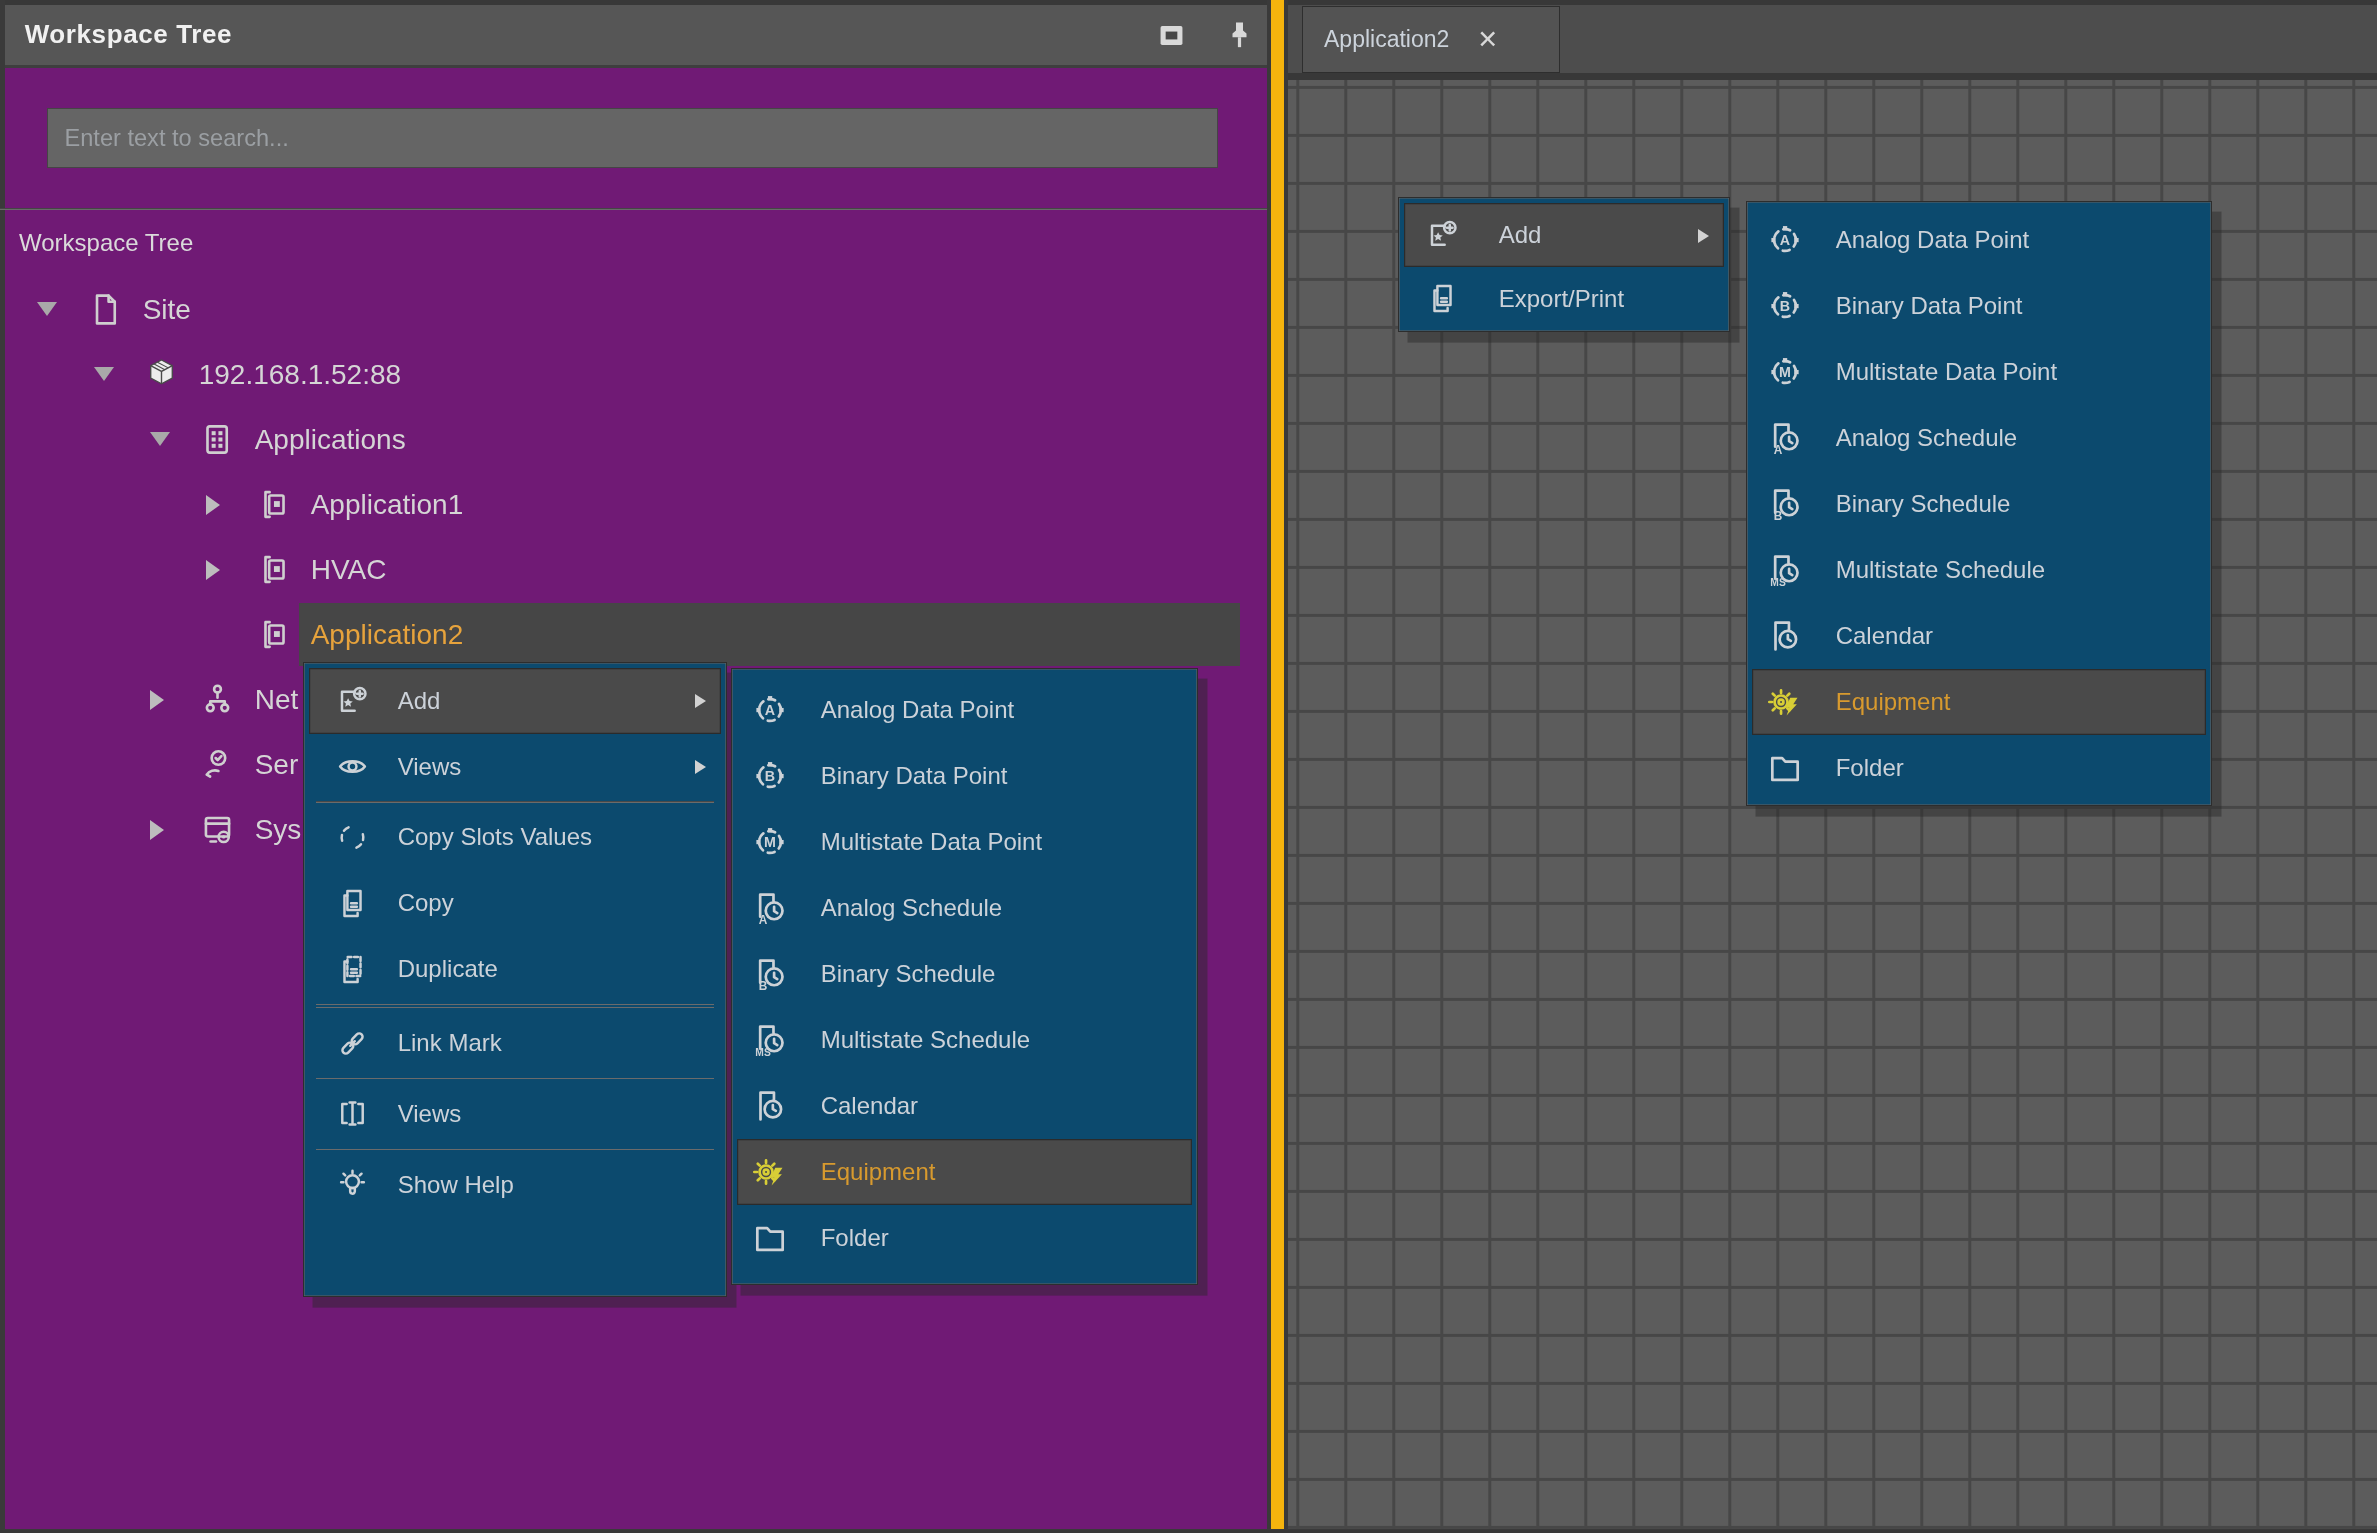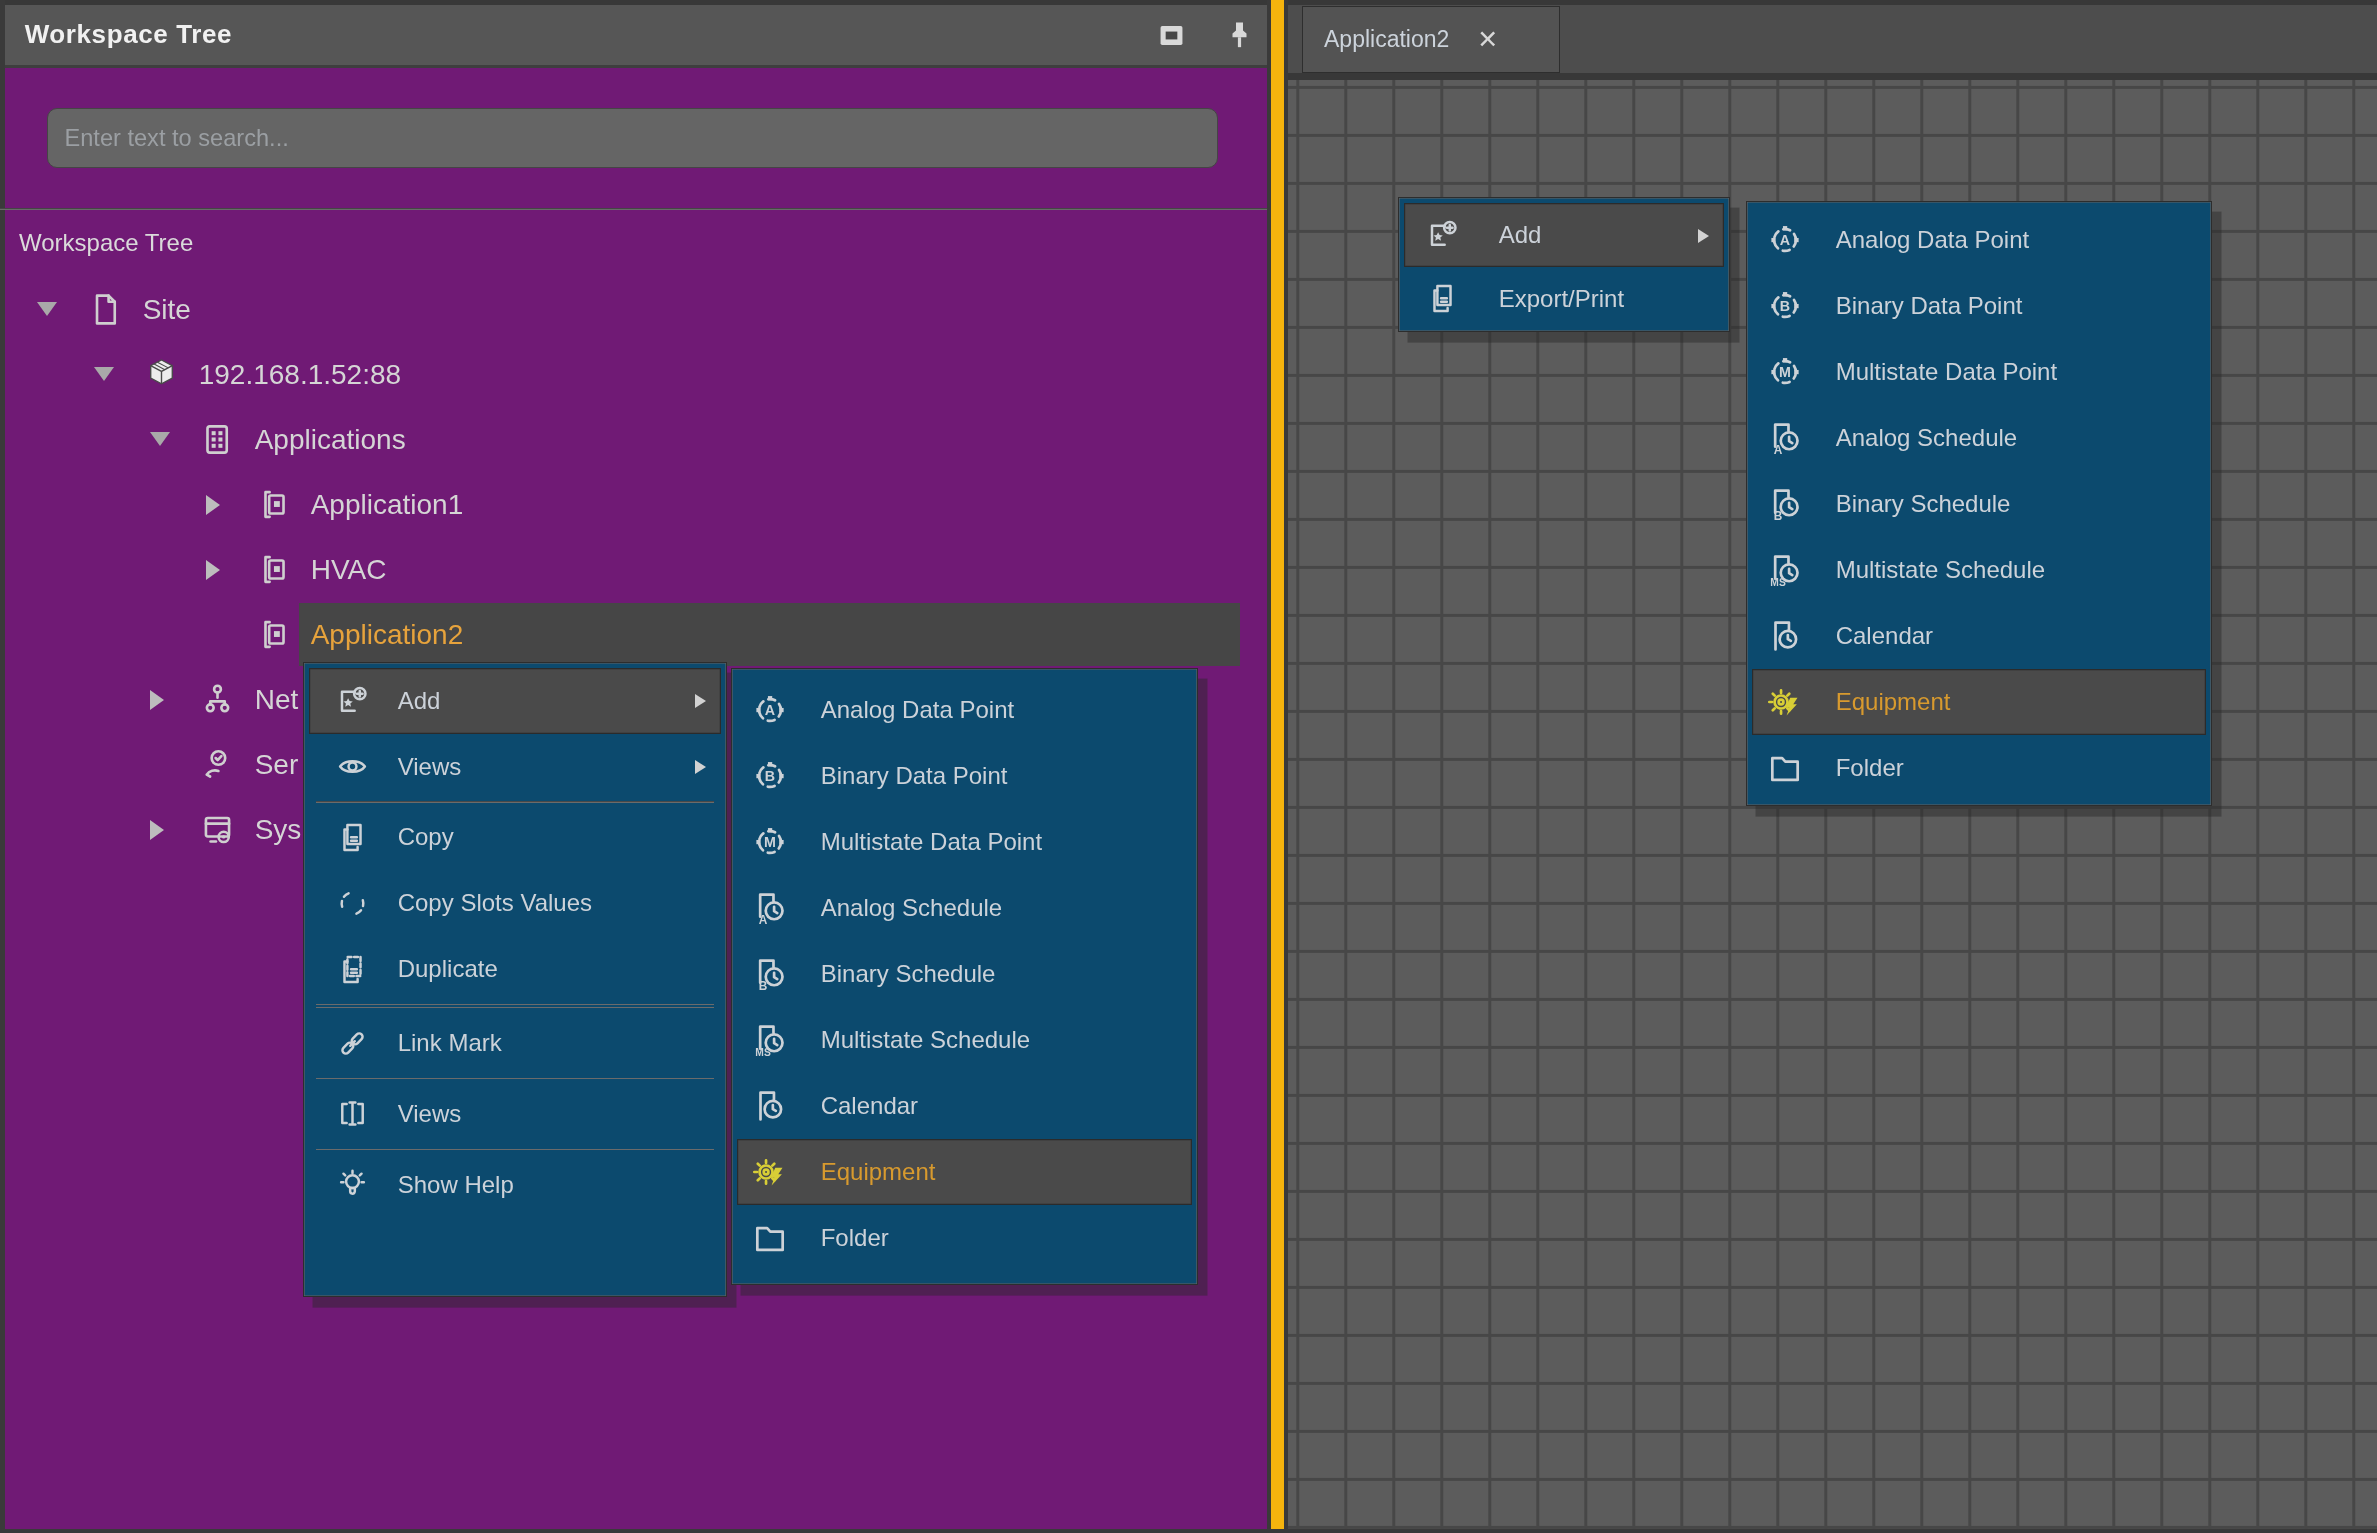--- a/index.html
+++ b/index.html
@@ -18,21 +18,21 @@
   #page-bottom{position:absolute;left:0;bottom:0;width:2377px;height:4.7px;background:#3a3a3a;z-index:30;}
 
   #title-bar{position:absolute;left:4.7px;right:0;top:4.7px;height:63px;background:#565656;border-bottom:3.5px solid #3e3e3e;}
   #title-bar .title{position:absolute;left:20px;top:0;line-height:59px;font-size:26px;font-weight:bold;color:#f1f1f1;letter-spacing:0.6px;}
   .titlebar-btn{position:absolute;top:13px;width:35px;height:35px;}
   #btn-restore{left:1149px;}
   #btn-pin{left:1217px;}
 
   #search-box{
     position:absolute;left:47px;top:108px;width:1171px;height:60px;
-    background:#656565;border:1.2px solid #454545;border-radius:10px;
+    background:#656565;border:1.2px solid #454545;border-radius:0;
     color:#c4c4c4;font-size:23.6px;padding:0 16.5px;outline:none;
     font-family:"Liberation Sans","DejaVu Sans",sans-serif;
   }
   #search-box::placeholder{color:#9b9fa3;}
 
   #panel-sep{position:absolute;left:0;right:0;top:208px;height:1.8px;background:#454545;border-bottom:0.6px solid #6a6a6a;}
   #section-label{position:absolute;left:19px;top:226px;font-size:24px;color:#dadada;line-height:33px;}
 
   
   #tree{position:absolute;left:4.7px;right:0;top:277px;}
@@ -360,29 +360,29 @@
   <div class="mi">
     <svg class="mic" viewBox="0 0 24 24">
         <use href="#sym-eye"></use>
       </svg>
     <span class="mlabel">Views</span>
     <span class="sub-arrow"></span>
   </div>
   <div class="msep"></div>
   <div class="mi">
     <svg class="mic" viewBox="0 0 24 24">
+        <use href="#sym-slots"></use>
+      </svg>
+    <span class="mlabel">Copy Slots Values</span>
+  </div>
+  <div class="mi">
+    <svg class="mic" viewBox="0 0 24 24">
         <use href="#sym-pages"></use>
       </svg>
     <span class="mlabel">Copy</span>
-  </div>
-  <div class="mi">
-    <svg class="mic" viewBox="0 0 24 24">
-        <use href="#sym-slots"></use>
-      </svg>
-    <span class="mlabel">Copy Slots Values</span>
   </div>
   <div class="mi">
     <svg class="mic" viewBox="0 0 24 24">
         <use href="#sym-dup"></use>
       </svg>
     <span class="mlabel">Duplicate</span>
   </div>
   <div class="msep"></div>
   <div class="msep"></div>
   <div class="mi">

